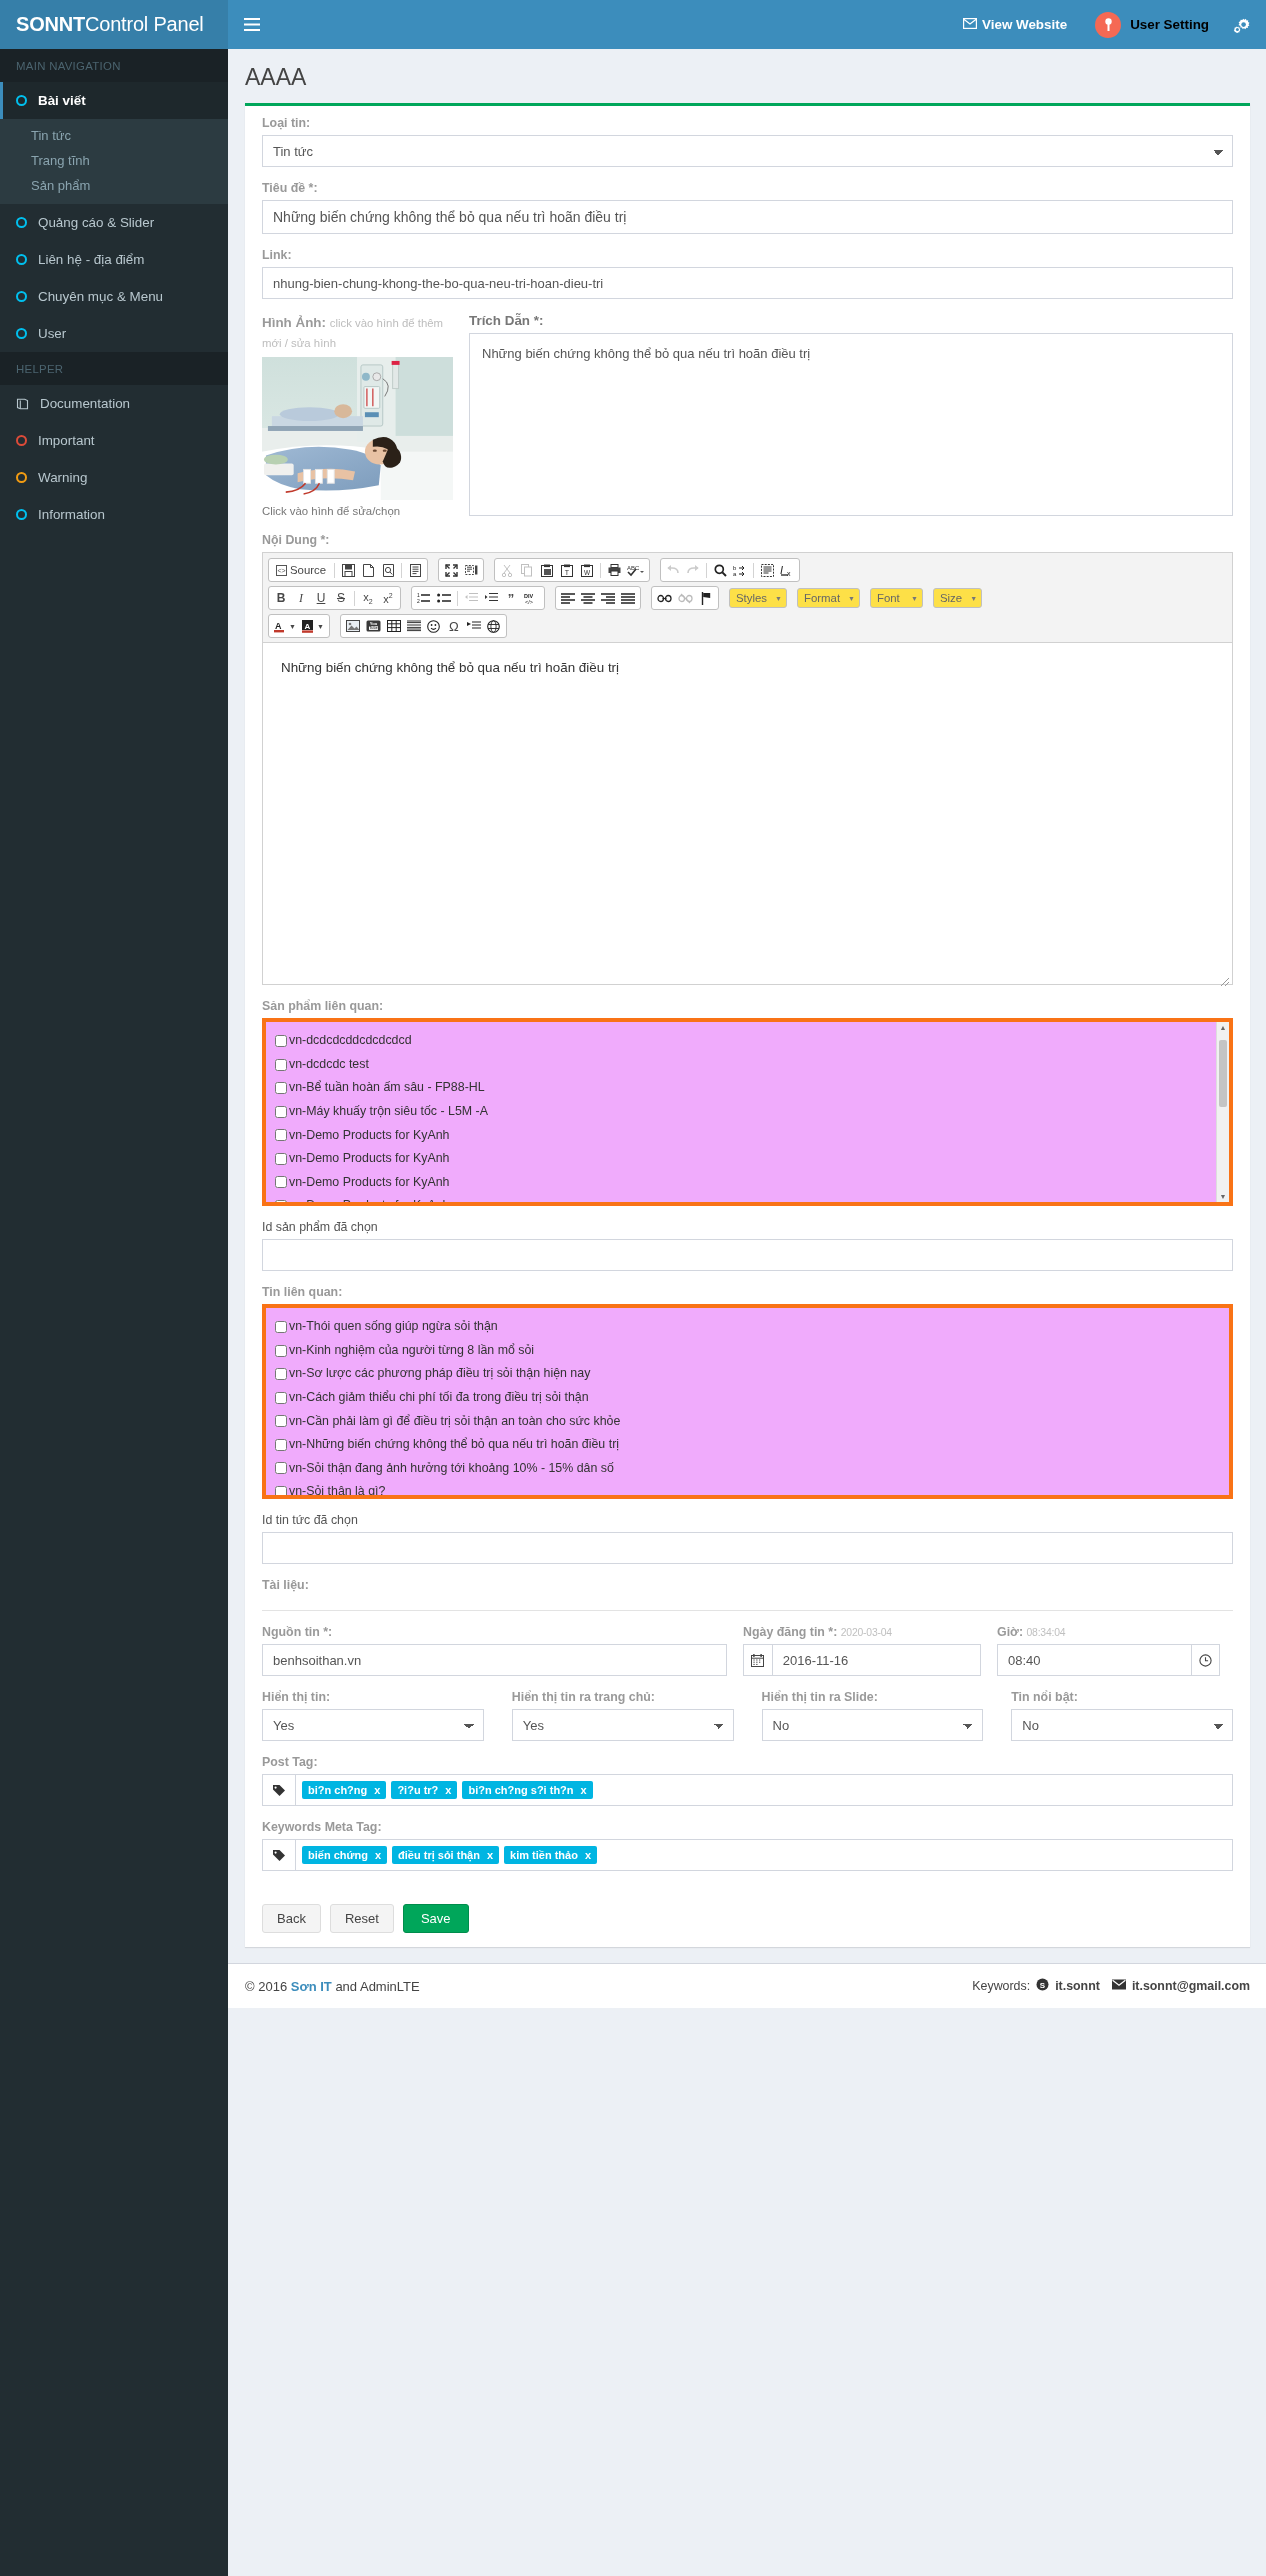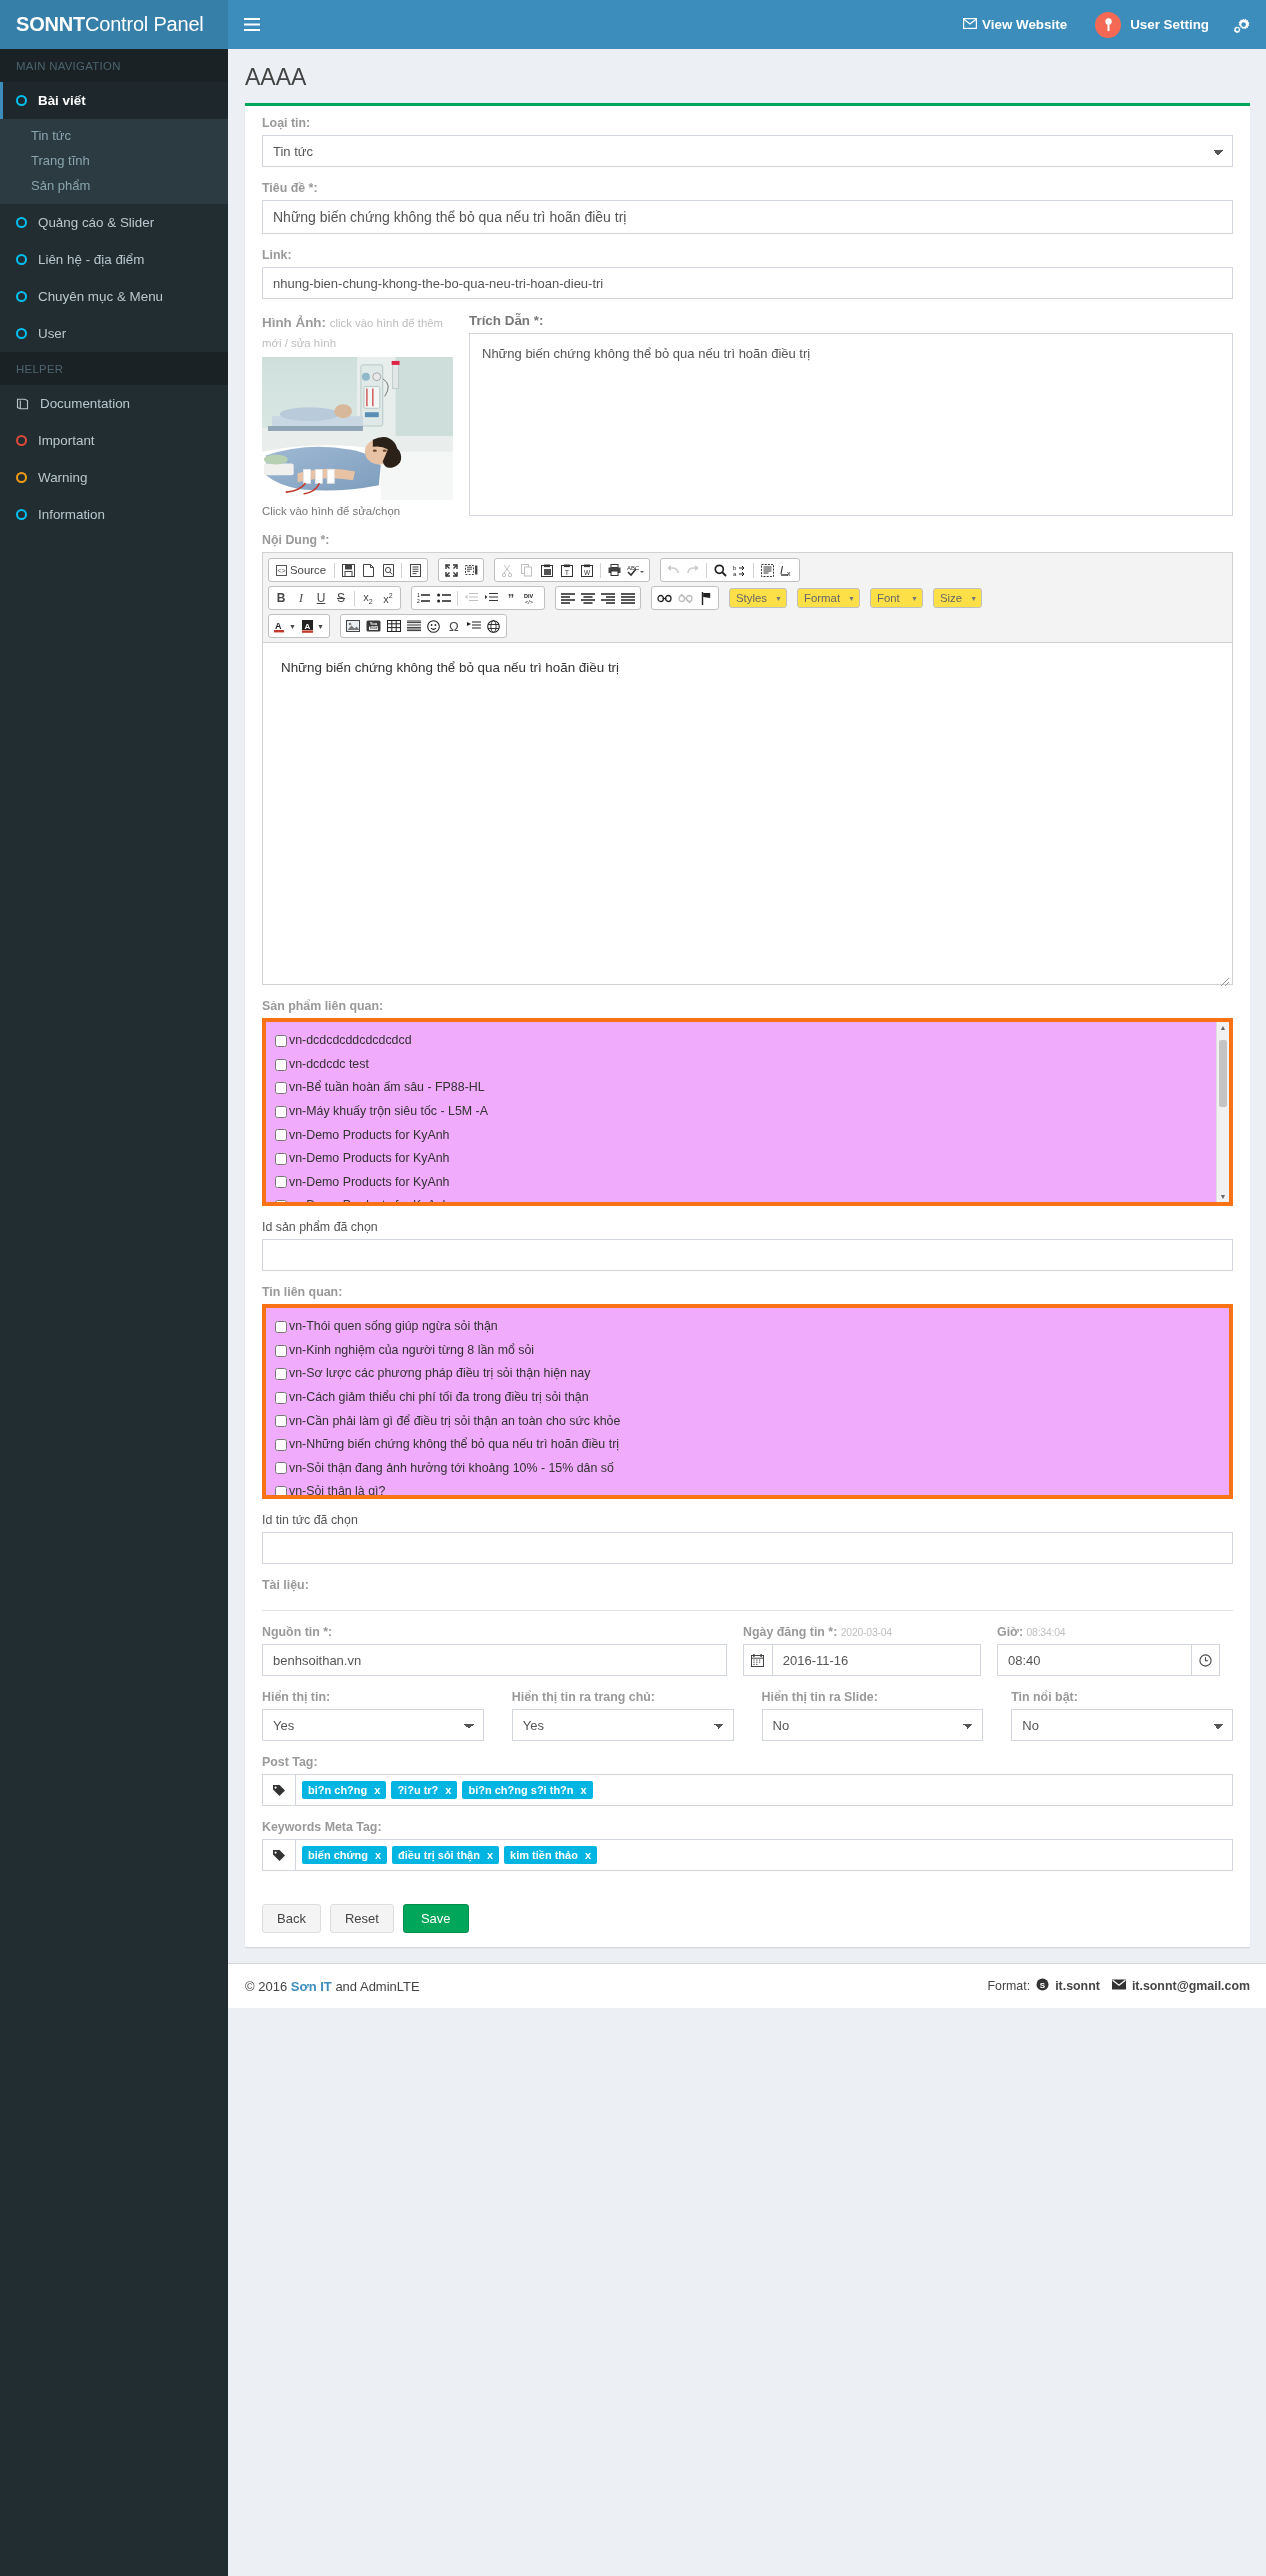--- a/index.html
+++ b/index.html
@@ -33,21 +33,21 @@
   .sidebar-toggle {
     width:48px; height:49px; display:flex; align-items:center; justify-content:center;
     color:#fff; font-size:17px; cursor:pointer;
   }
   .navbar-right { margin-left:auto; display:flex; align-items:center; height:49px; }
   .nav-link {
     display:flex; align-items:center; gap:5px;
     color:#fff; padding:0 14px; height:49px; font-size:13.4px; font-weight:bold;
     text-decoration:none; cursor:pointer; white-space:nowrap;
   }
-  .user-chip { display:flex; align-items:center; gap:9px; padding:0 14px; height:49px; color:#ffffff; cursor:pointer; }
+  .user-chip { display:flex; align-items:center; gap:9px; padding:0 14px; height:49px; color:#000000; cursor:pointer; }
   .user-avatar {
     width:26px; height:26px; border-radius:50%;
     background:#f56954; display:flex; align-items:center; justify-content:center;
     color:#fff; font-size:13px;
   }
   .user-chip .uname { font-size:13.4px; font-weight:bold; }
   .gear-btn { padding:0 16px 0 10px; color:#fff; height:49px; display:flex; align-items:center; cursor:pointer; }
 
   
   .sidebar {
@@ -1016,21 +1016,21 @@
           </div>
 
         </div>
       </div>
 
       <div class="footer">
         <div>
           <span>© 2016 </span><a href="#">Sơn IT</a><span> and AdminLTE</span>
         </div>
         <div class="right">
-          <span>Format:</span>
+          <span>Keywords:</span>
           <span>
             <svg width="13" height="13" viewBox="0 0 13 13" style="font-size:12.5px">
                 <circle cx="6.5" cy="6.5" r="6" fill="#333"></circle>
                 <text x="6.5" y="9.6" font-size="8" font-weight="bold" text-anchor="middle" fill="#fff">S</text>
               </svg>
           </span>
           <b>it.sonnt</b>
           <span style="margin-left:6px">
             <svg width="14" height="11" viewBox="0 0 14 11">
                 <rect x="0" y="0.5" width="14" height="10" fill="#333"></rect>

